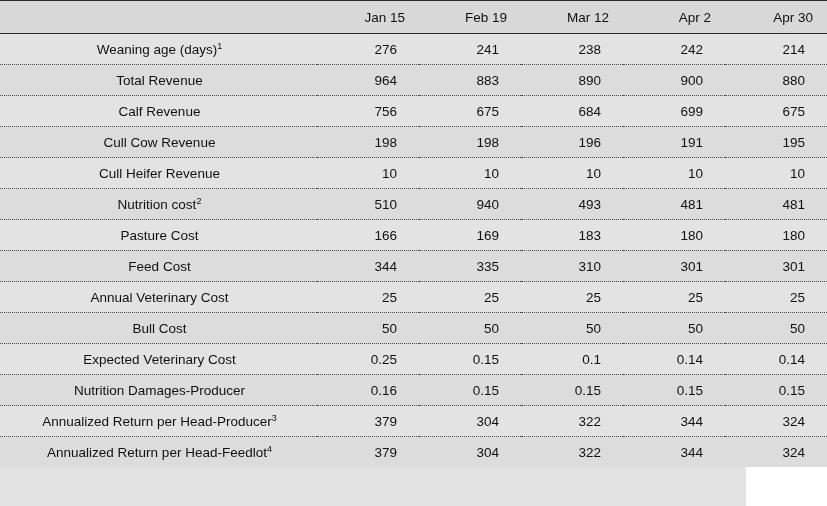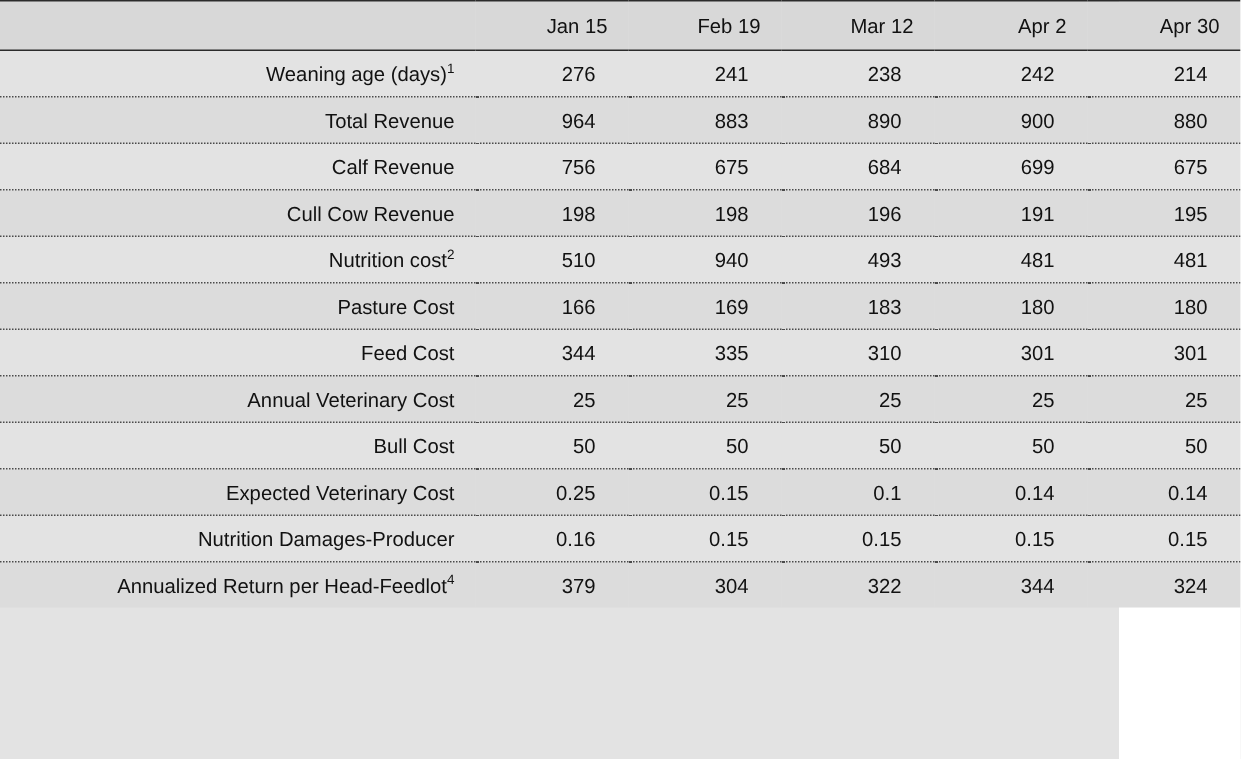--- a/index.html
+++ b/index.html
@@ -50,21 +50,21 @@
     color: #111;
     border-bottom: 1px dotted #4a4a4a;
     background: #e3e3e3;
     white-space: nowrap;
     vertical-align: middle;
   }
   tbody tr:nth-child(even) td {
     background: #dcdcdc;
   }
   tbody td.label-cell {
-    text-align: right;
+    text-align: center;
     padding-left: 16px;
   }
   tbody td.val-cell {
     text-align: right;
     padding-right: 22px;
   }
   tbody tr:last-child td {
     border-bottom: none;
   }
   sup {
@@ -123,20 +123,28 @@
       </tr>
       <tr>
         <td class="label-cell"><span>Cull Cow Revenue</span><sup></sup></td>
         <td class="val-cell">198</td>
         <td class="val-cell">198</td>
         <td class="val-cell">196</td>
         <td class="val-cell">191</td>
         <td class="val-cell">195</td>
       </tr>
       <tr>
+        <td class="label-cell"><span>Cull Heifer Revenue</span><sup></sup></td>
+        <td class="val-cell">10</td>
+        <td class="val-cell">10</td>
+        <td class="val-cell">10</td>
+        <td class="val-cell">10</td>
+        <td class="val-cell">10</td>
+      </tr>
+      <tr>
         <td class="label-cell"><span>Nutrition cost</span><sup>2</sup></td>
         <td class="val-cell">510</td>
         <td class="val-cell">940</td>
         <td class="val-cell">493</td>
         <td class="val-cell">481</td>
         <td class="val-cell">481</td>
       </tr>
       <tr>
         <td class="label-cell"><span>Pasture Cost</span><sup></sup></td>
         <td class="val-cell">166</td>
@@ -179,20 +187,28 @@
       </tr>
       <tr>
         <td class="label-cell"><span>Nutrition Damages-Producer</span><sup></sup></td>
         <td class="val-cell">0.16</td>
         <td class="val-cell">0.15</td>
         <td class="val-cell">0.15</td>
         <td class="val-cell">0.15</td>
         <td class="val-cell">0.15</td>
       </tr>
       <tr>
+        <td class="label-cell"><span>Annualized Return per Head-Producer</span><sup>3</sup></td>
+        <td class="val-cell">379</td>
+        <td class="val-cell">304</td>
+        <td class="val-cell">322</td>
+        <td class="val-cell">344</td>
+        <td class="val-cell">324</td>
+      </tr>
+      <tr>
         <td class="label-cell"><span>Annualized Return per Head-Feedlot</span><sup>4</sup></td>
         <td class="val-cell">379</td>
         <td class="val-cell">304</td>
         <td class="val-cell">322</td>
         <td class="val-cell">344</td>
         <td class="val-cell">324</td>
       </tr>
     </tbody>
   </table>
 </div>

